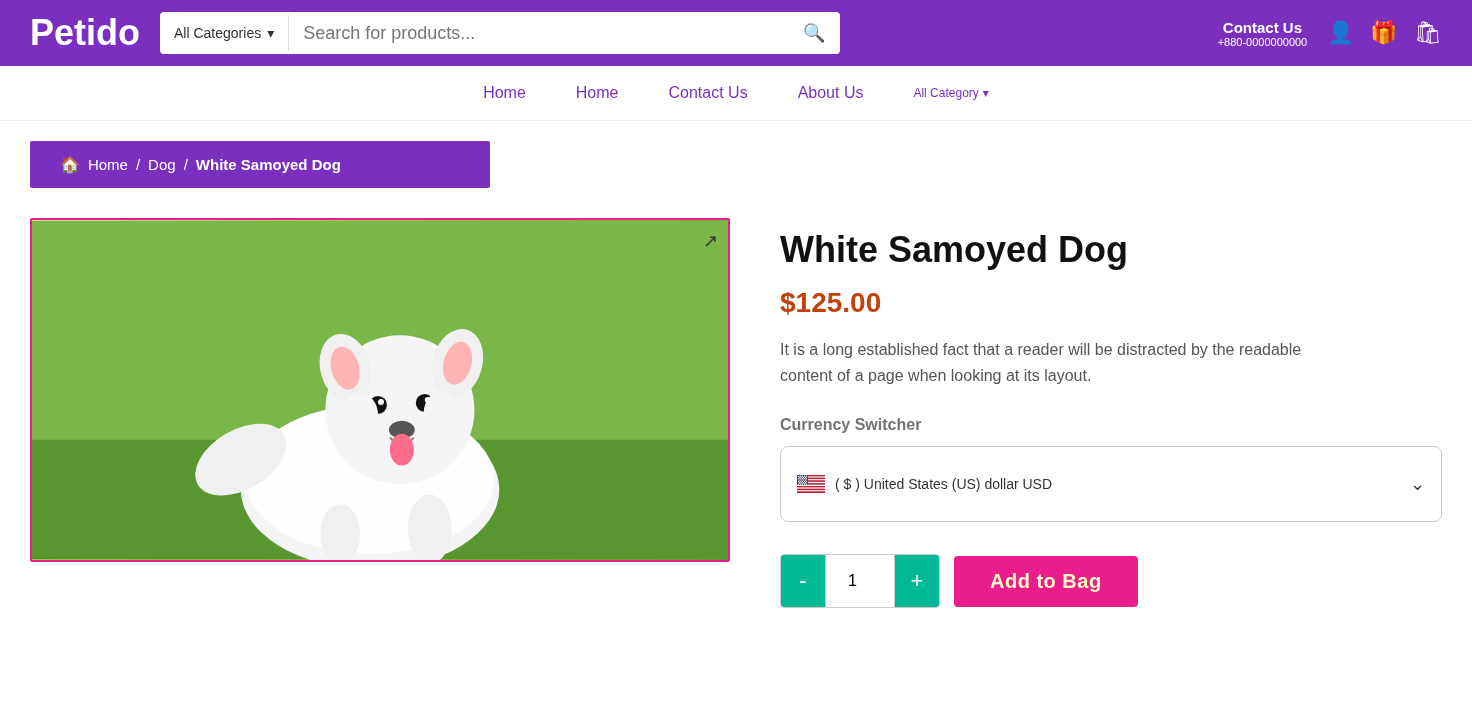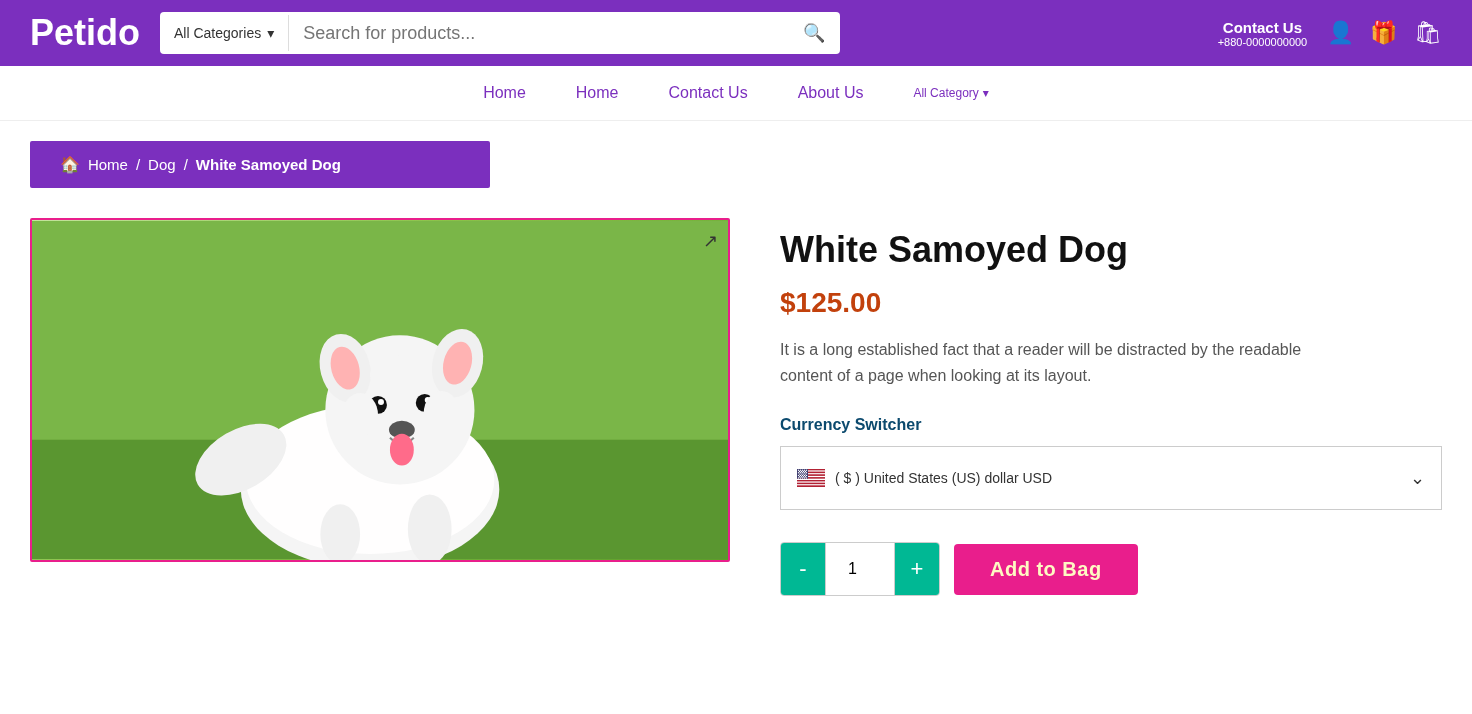--- a/index.html
+++ b/index.html
@@ -182,28 +182,28 @@
     .product-description {
       font-size: 16px;
       color: #555;
       line-height: 1.6;
       margin-bottom: 28px;
       max-width: 540px;
     }
     .currency-switcher-label {
       font-size: 16px;
       font-weight: bold;
-      color: #0c4a6e;
+      color: #737373;
       margin-bottom: 12px;
     }
     .currency-dropdown {
       width: 100%;
       border: 1px solid #ccc;
-      border-radius: 0;
-      padding: 20px 16px;
+      border-radius: 8px;
+      padding: 26px 16px;
       display: flex;
       align-items: center;
       justify-content: space-between;
       cursor: pointer;
       margin-bottom: 32px;
       background: #fff;
     }
     .currency-left {
       display: flex;
       align-items: center;

